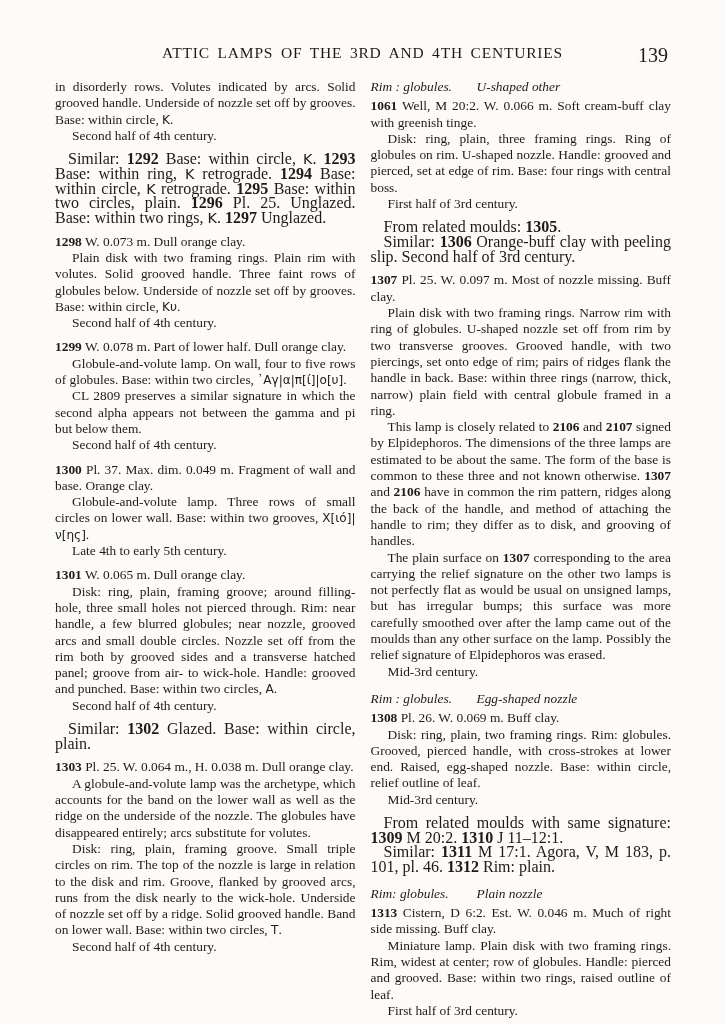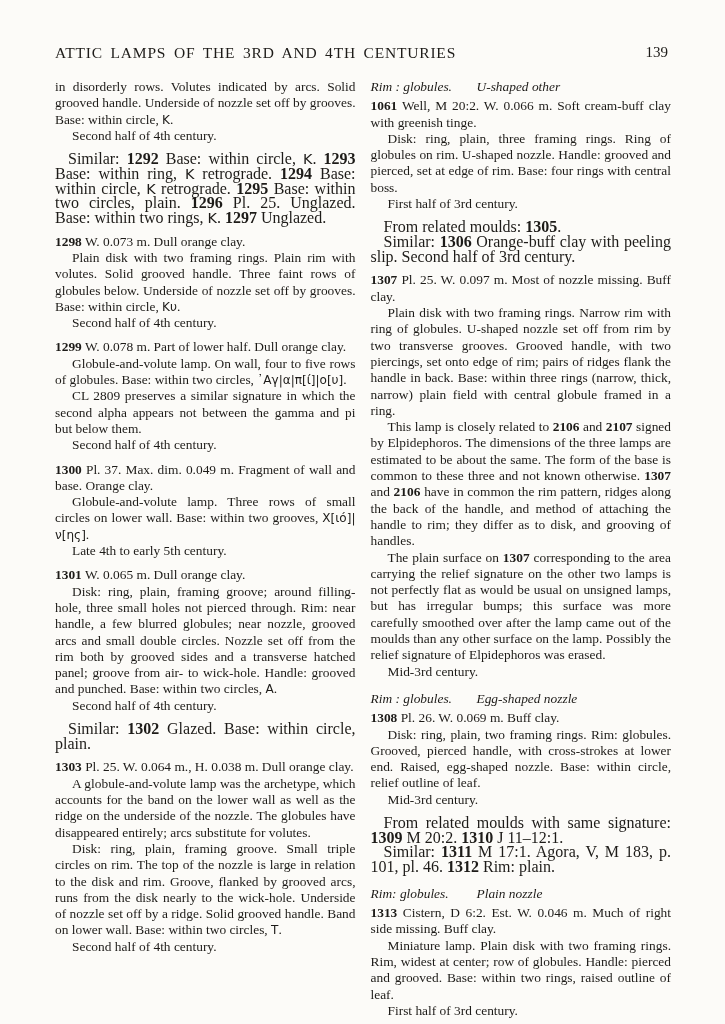--- a/index.html
+++ b/index.html
@@ -10,28 +10,29 @@
     background:#fcfbf8;
     color:#1d1b18;
     font-family:"Liberation Serif", serif;
     overflow:hidden;
     box-sizing:border-box;
   }
   .running-head {
     position:absolute; top:44px; left:55px; right:55px; height:20px;
   }
   .page-title {
+    text-align:center;
     font-size:15.5px;
     letter-spacing:0.8px;
     word-spacing:3px;
     white-space:nowrap;
   }
   .page-number {
     position:absolute; right:2px; top:0;
-    font-size:15px;
+    font-size:20px;
   }
   .content {
     position:absolute; top:79px; left:55px; right:54px;
     display:flex; gap:15px;
   }
   .col {
     flex:1 1 0;
     min-width:0;
     text-align:justify;
     font-size:13.4px;

